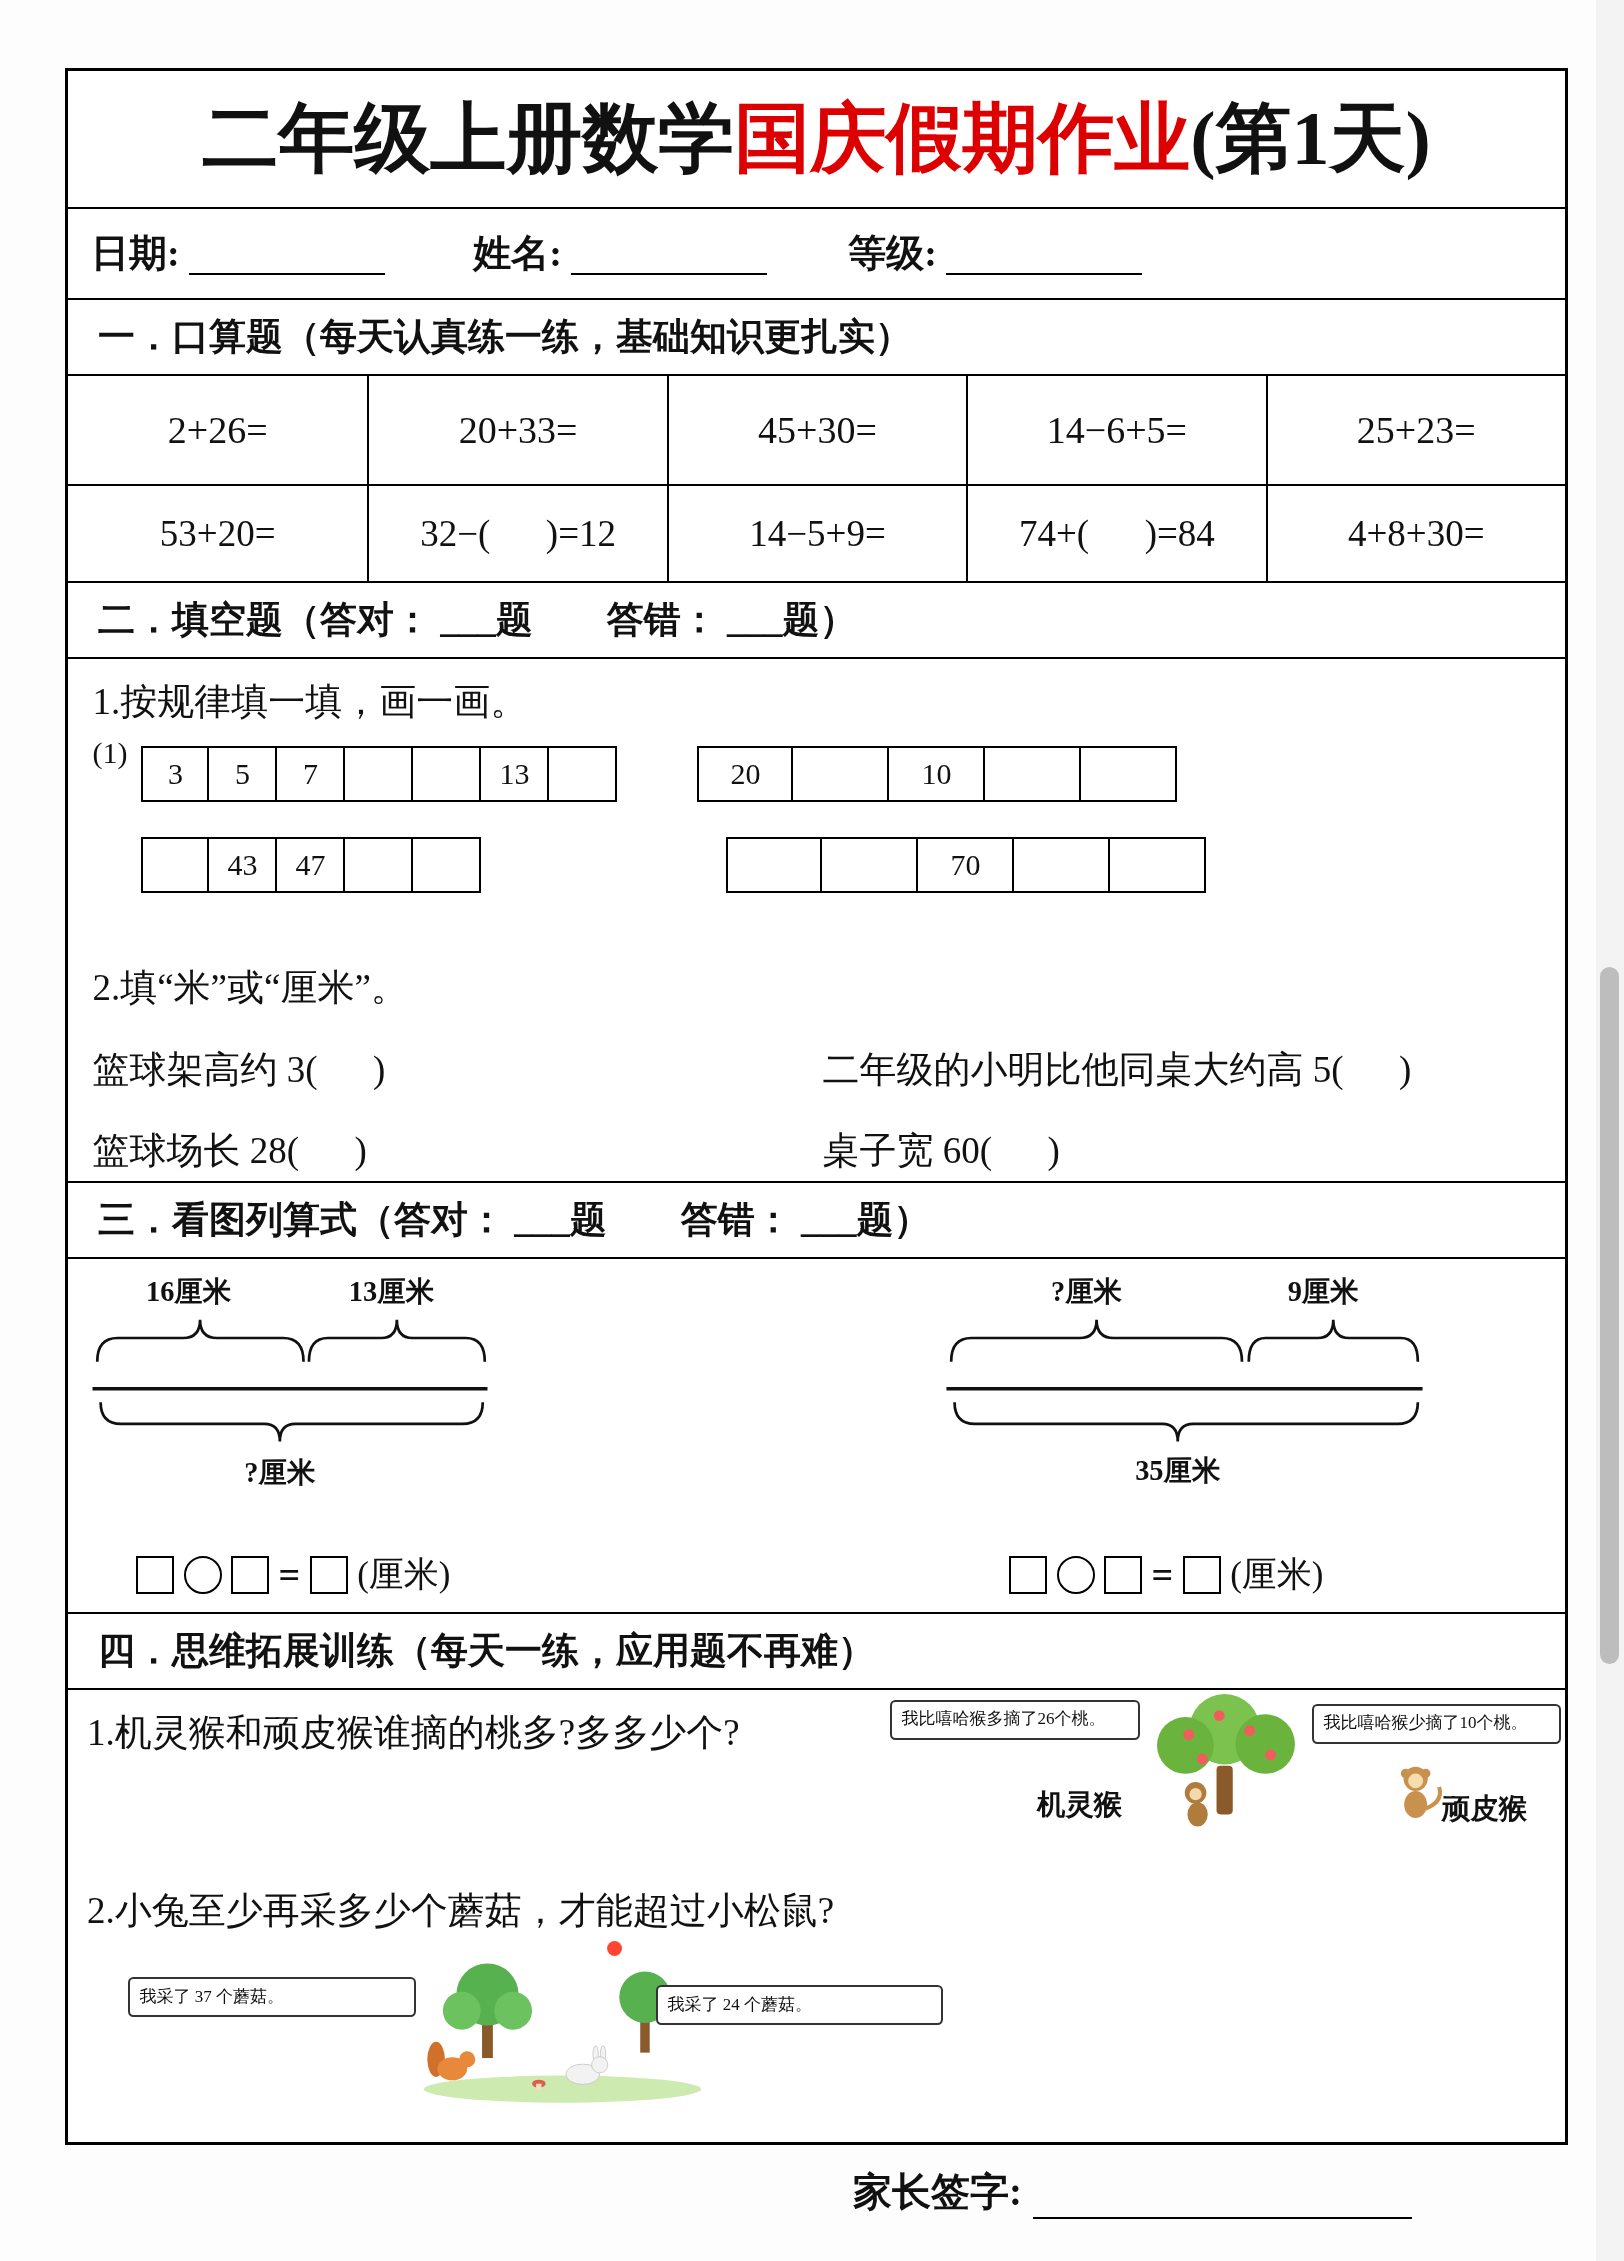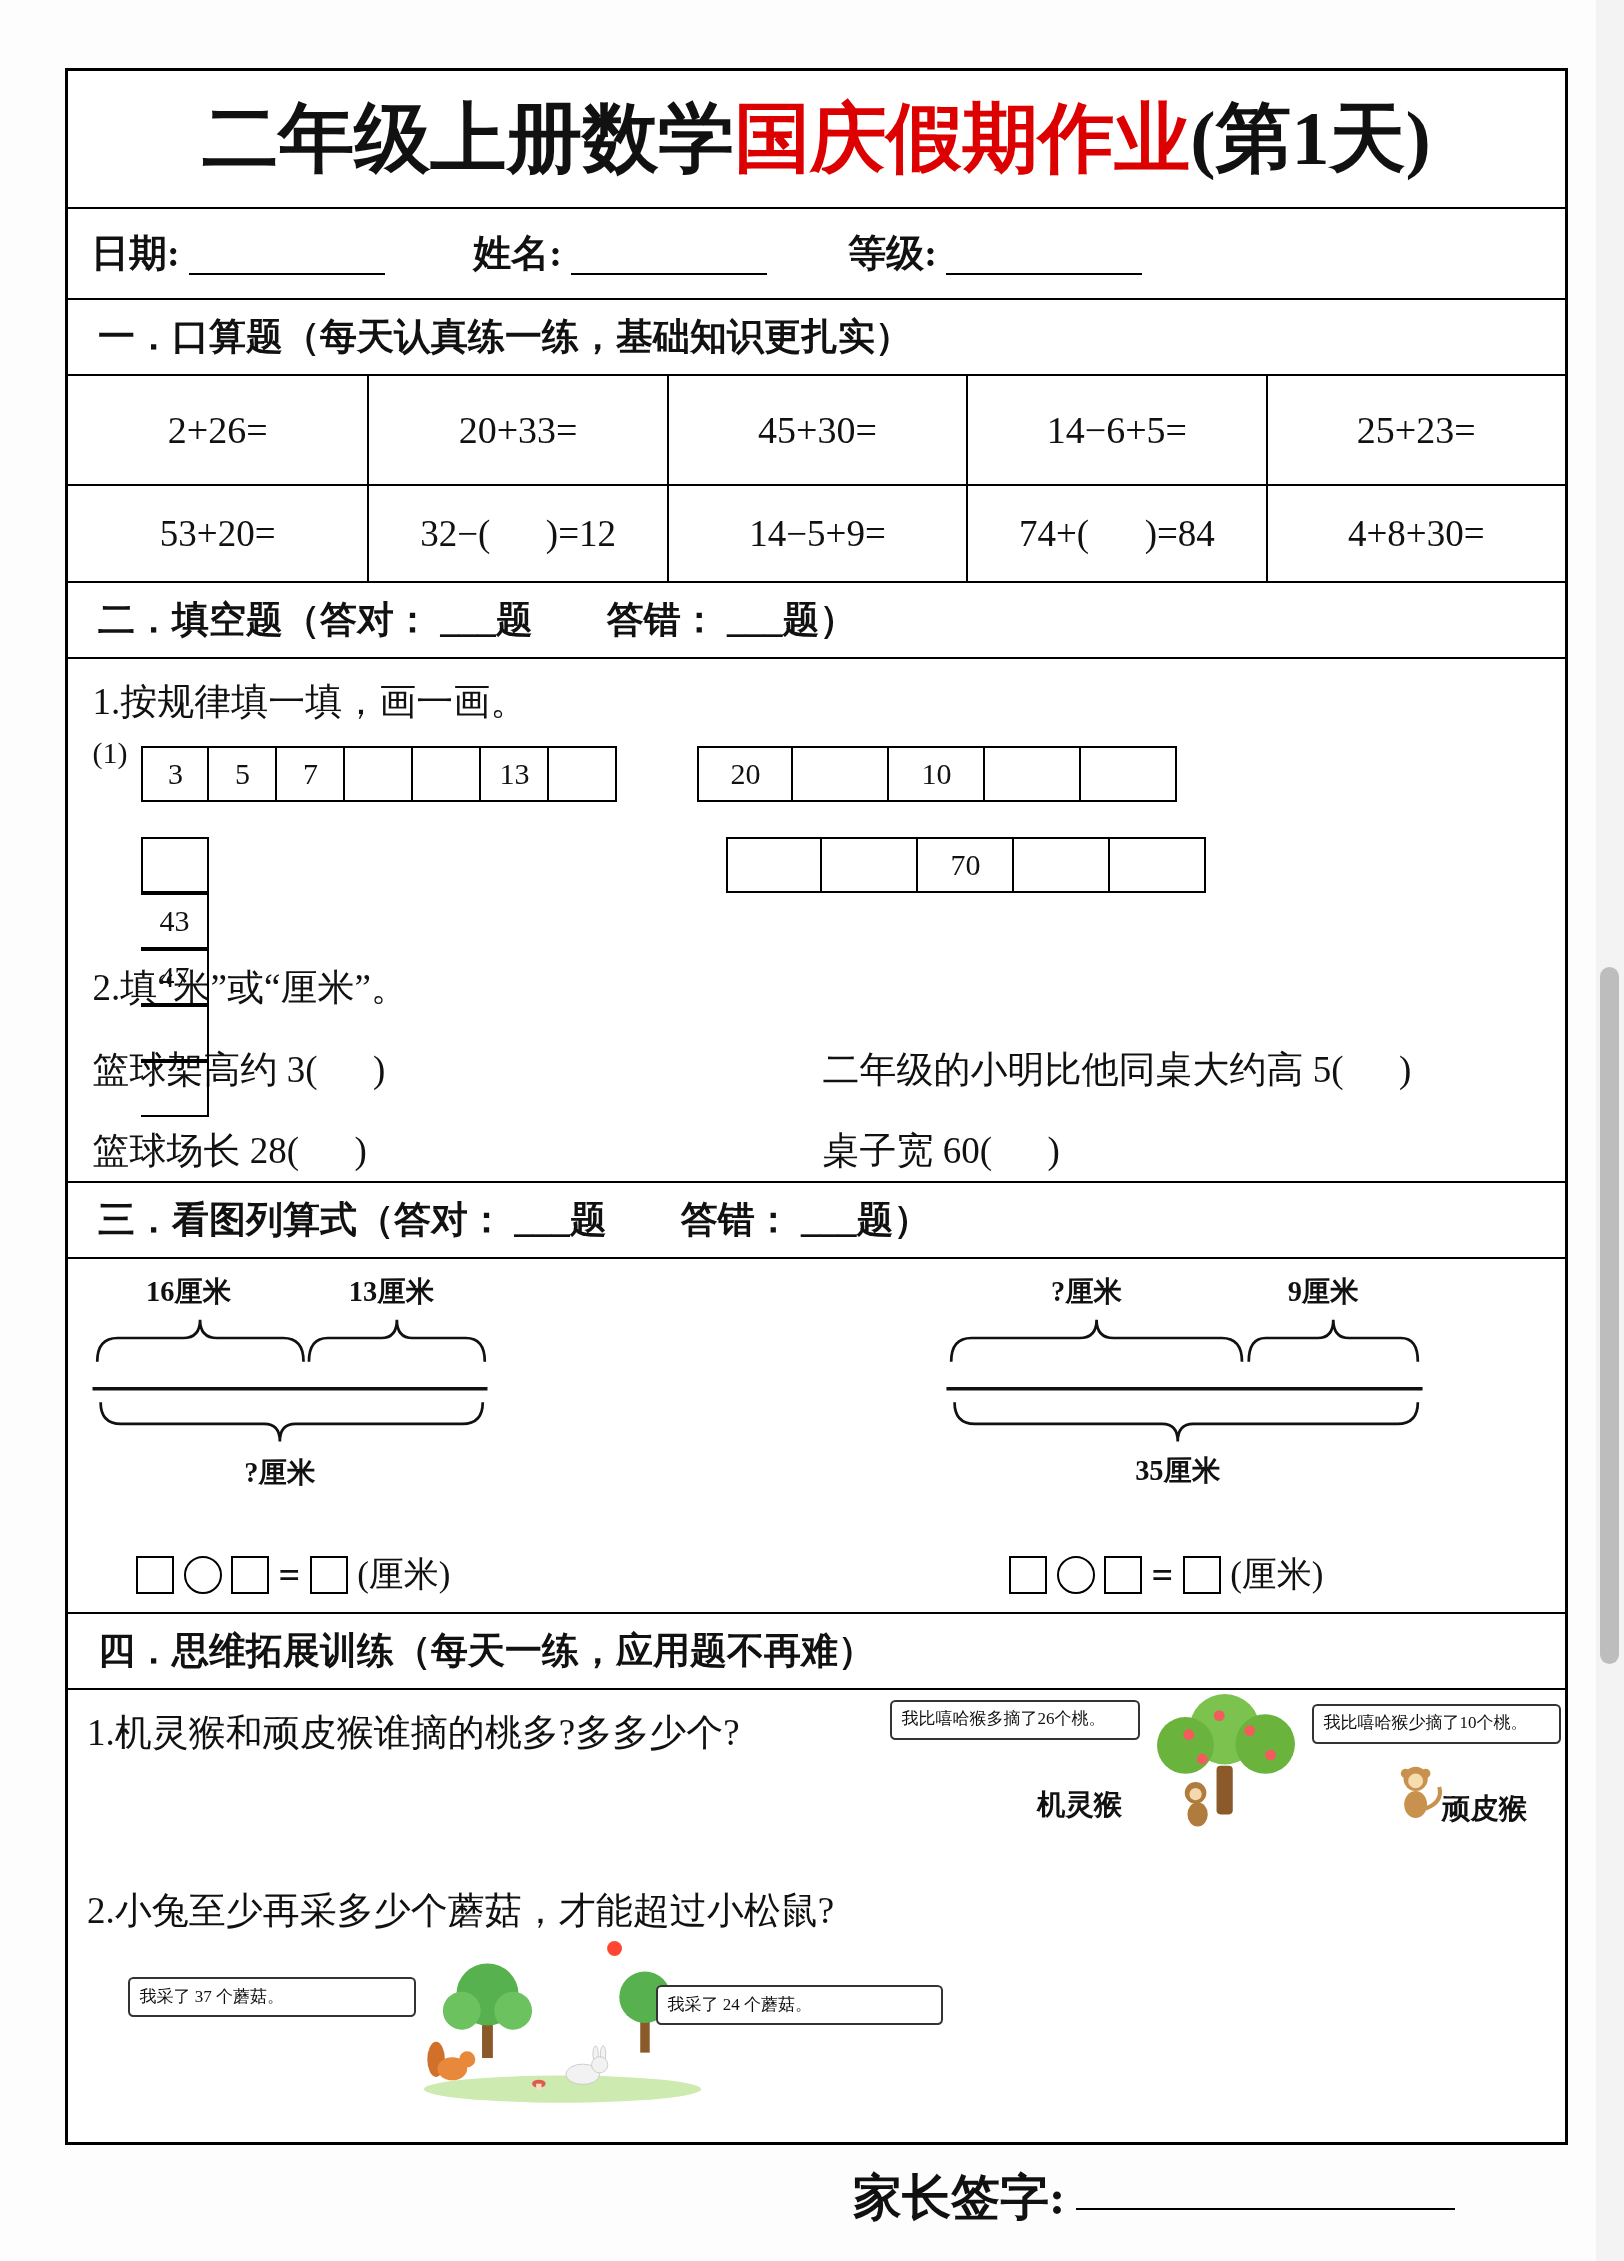--- a/index.html
+++ b/index.html
@@ -83,21 +83,21 @@
   .numgrid .cell {
     width: 68px; height: 56px;
     border: 2px solid #000; border-left: none;
     display: flex; align-items: center; justify-content: center;
     font-size: 30px;
   }
   .numgrid .cell:first-child { border-left: 2px solid #000; }
   .numgrid.wide .cell { width: 96px; }
   #grid1 { left: 49px;  top: 10.8px; }
   #grid2 { left: 605px; top: 10.8px; }
-  #grid3 { left: 49px;  top: 102px; flex-direction: column; }
+  #grid3 { left: 49px;  top: 102px; }
   #grid4 { left: 605px; top: 102px; margin-left: 29px; }
   .fill-intro2 { margin: 30px 0 0 0; line-height: 49px; white-space: pre; }
   .fill-line { display: flex; margin-top: 32.5px; line-height: 49px; white-space: pre; }
   .fl-left { width: 730px; }
 
   .diagrams {
     position: relative;
     height: 355px;
     border-bottom: 2.7px solid #000;
   }
@@ -140,22 +140,22 @@
   #label-ml { left: 969px; top: 96px; }
   #label-mr { left: 1374px; top: 100px; }
 
   #tree-svg   { position: absolute; left: 1070px; top: 0px; }
   #monkey-svg { position: absolute; left: 1317px; top: 70px; }
   #scene-svg  { position: absolute; left: 349px;  top: 245px; }
 
   .footer-sign {
     position: absolute;
     left: 853px; top: 2165px;
-    font-size: 49px; font-weight: 600;
-    display: flex; align-items: flex-start;
+    font-size: 39px; font-weight: 600;
+    display: flex; align-items: flex-end;
   }
   .sign-blank {
     display: inline-block;
     width: 379px; height: 45px;
     border-bottom: 2.7px solid #000;
     margin-left: 10.8px;
   }
 
   .scroll-track {
     position: absolute;

